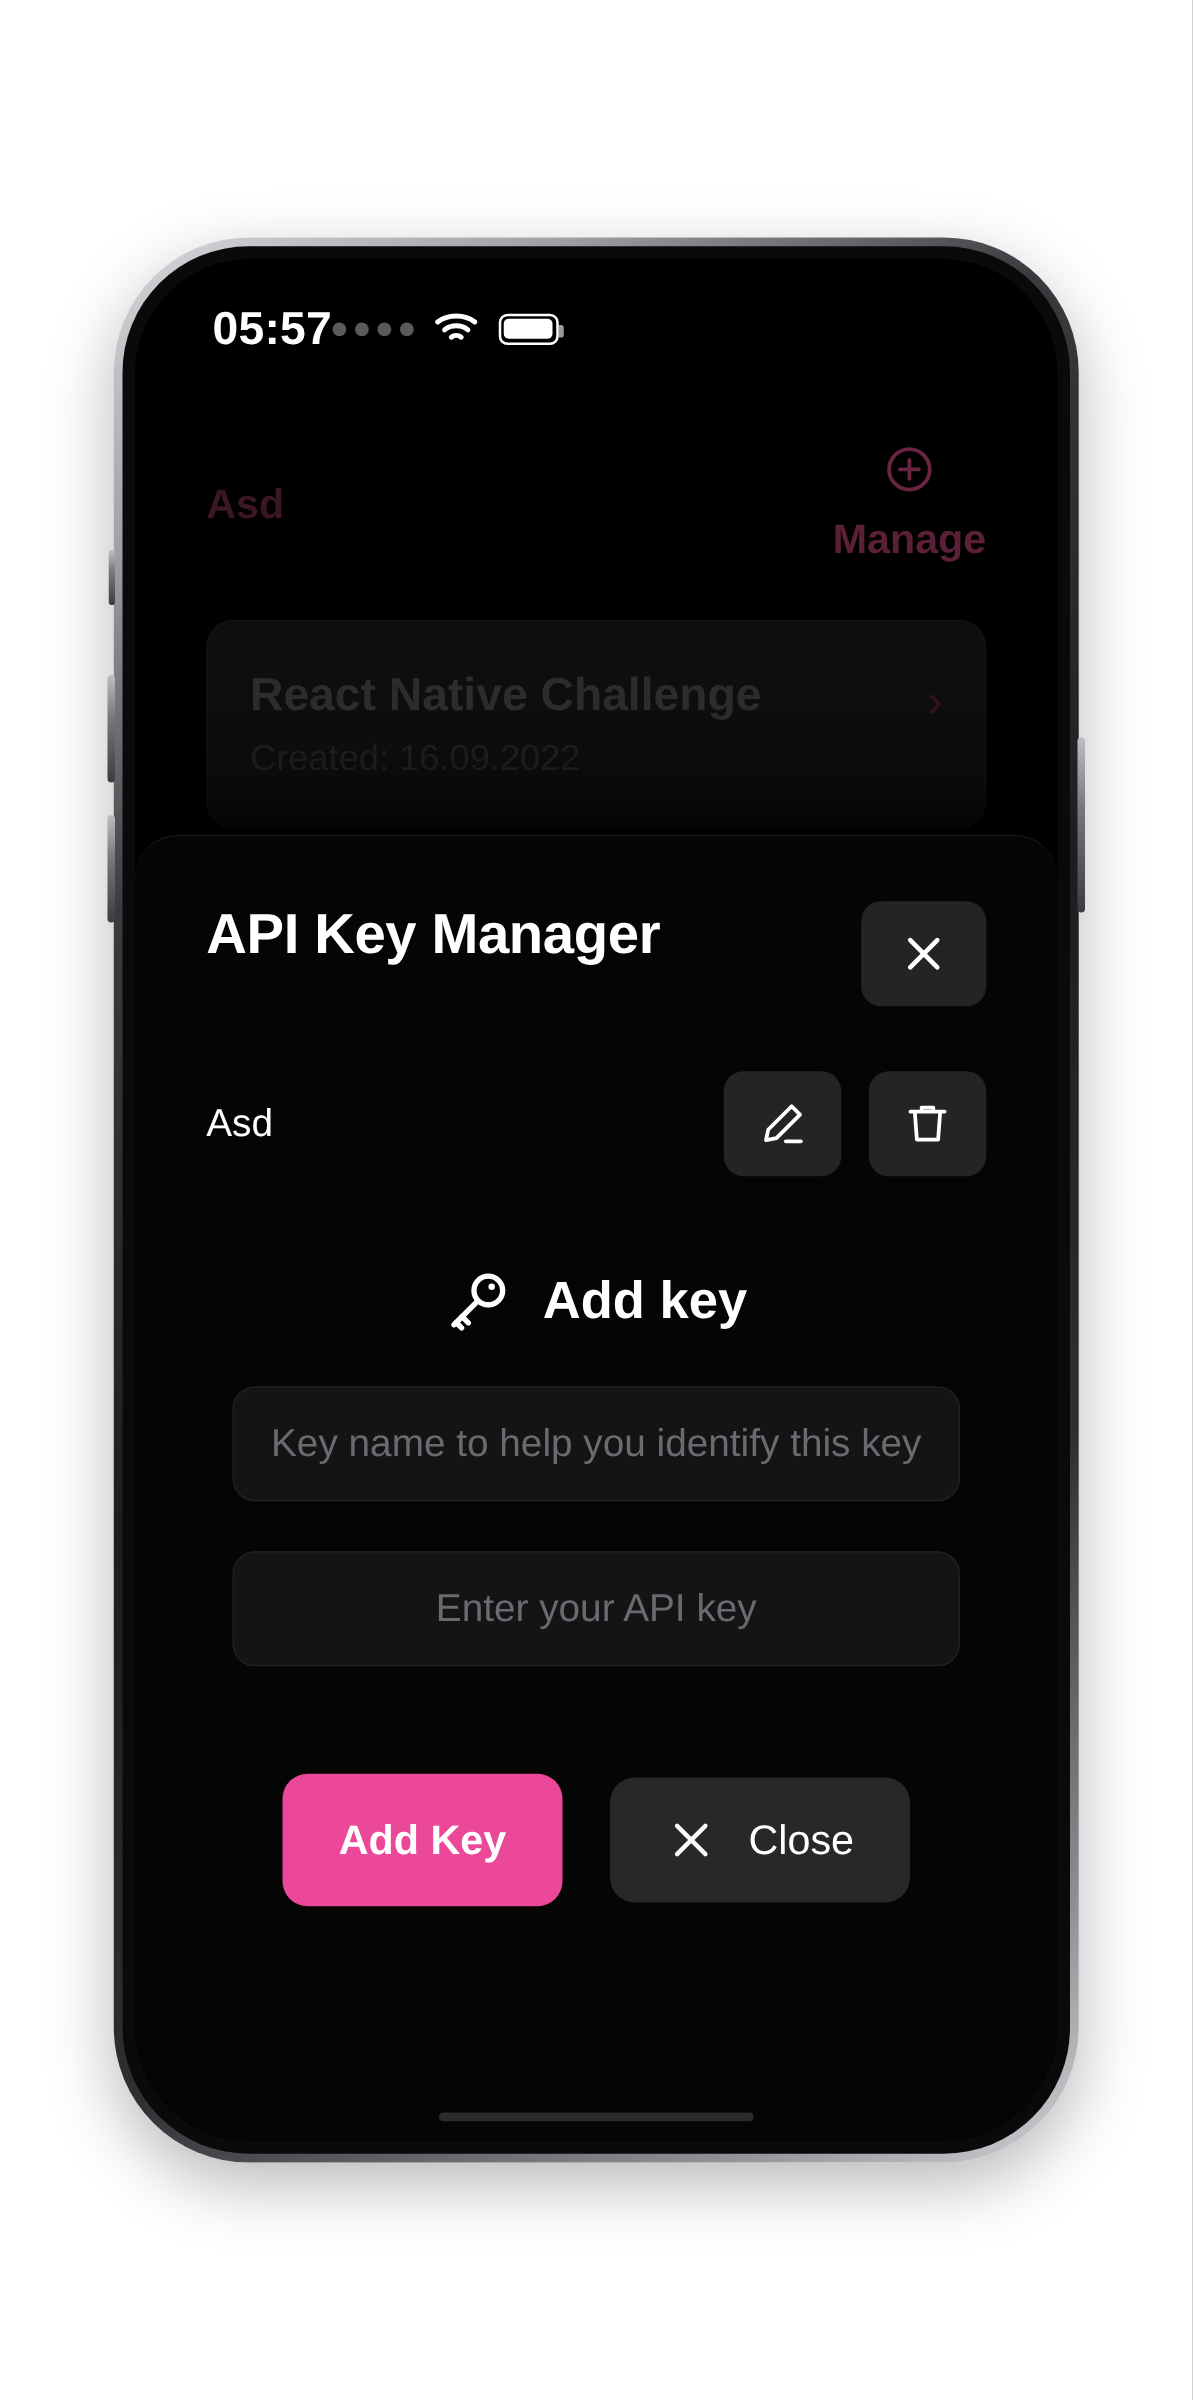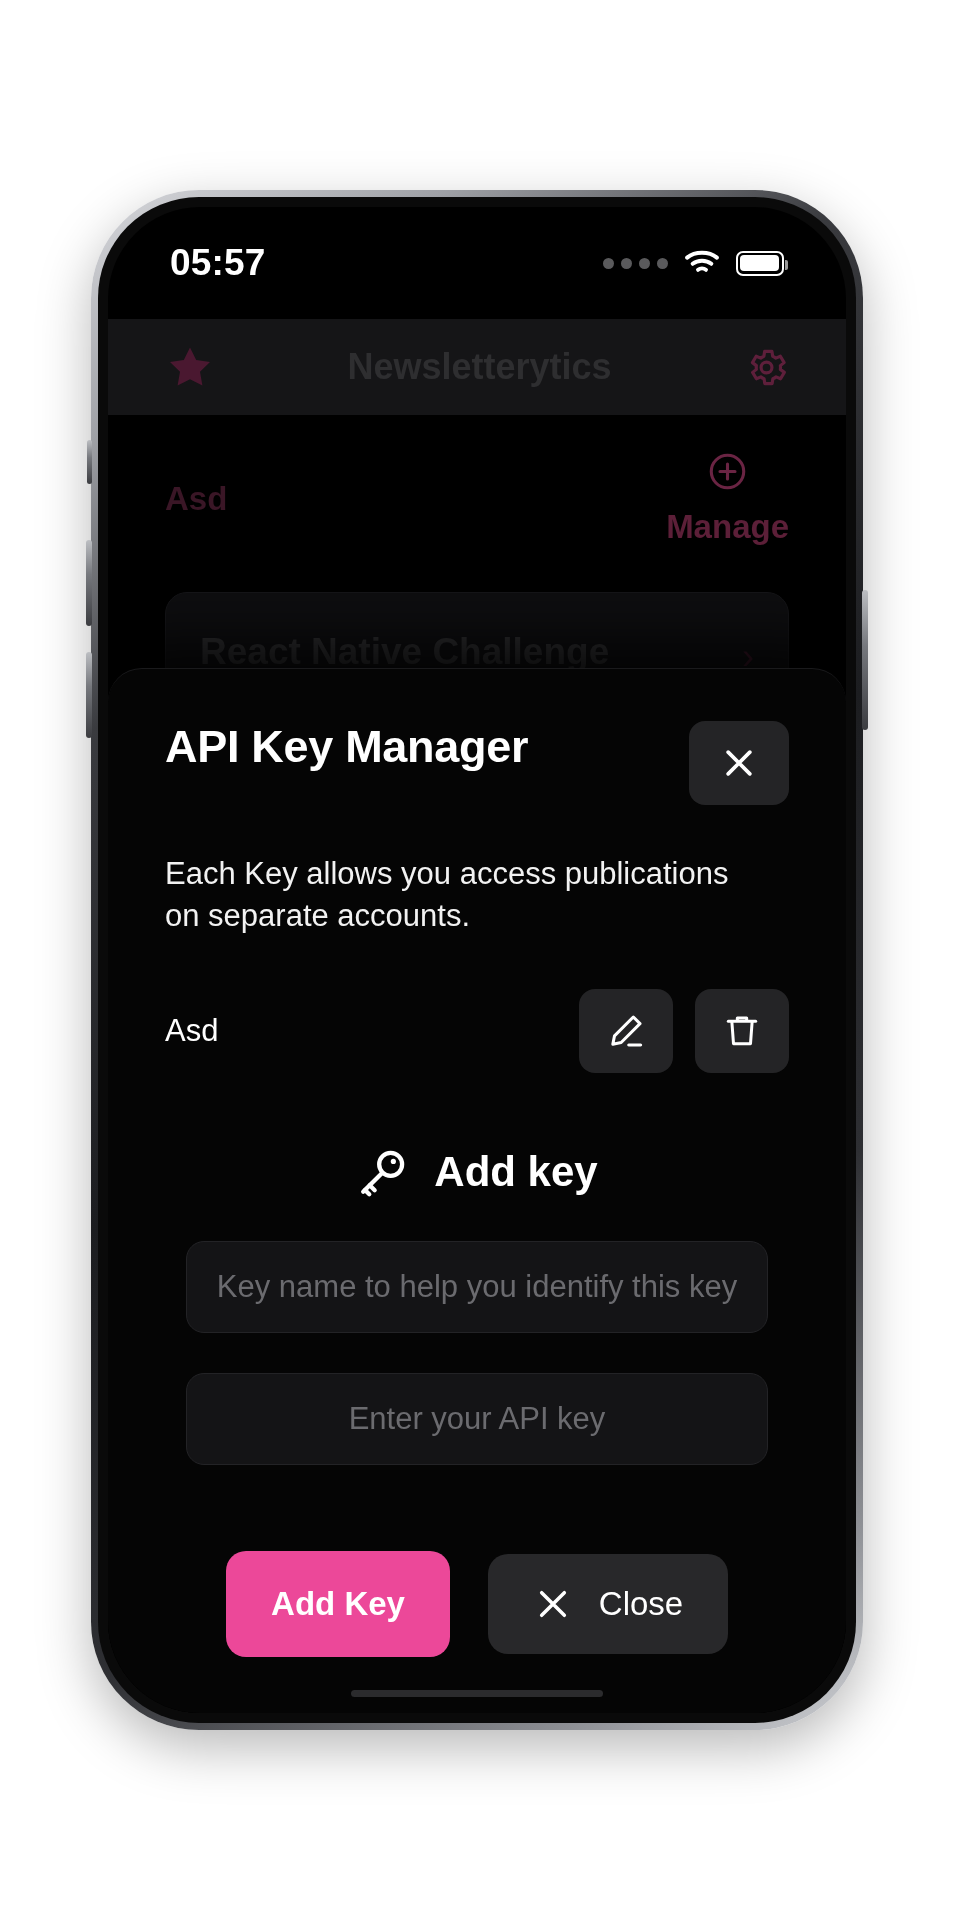--- a/index.html
+++ b/index.html
@@ -45,21 +45,21 @@
   }
   .btn-silent { left:-4px; top:250px; width:5px; height:44px; }
   .btn-volup  { left:-5px; top:350px; width:6px; height:86px; }
   .btn-voldn  { left:-5px; top:462px; width:6px; height:86px; }
   .btn-power  { right:-5px; top:400px; width:6px; height:140px; }
 
   
   .statusbar {
     position: relative;
     height: 112px;
-    display:flex; align-items:center; justify-content:space-between;
+    display:flex; align-items:center; 
     padding: 0 62px;
     color:#fff;
     z-index: 6;
   }
   .clock { font-size:37px; font-weight:600; letter-spacing:0.2px; }
   .status-right { display:flex; align-items:center; gap:17px; }
   .sig-dots { display:flex; gap:7px; align-items:center; }
   .sig-dots i { width:11px; height:11px; border-radius:50%; background:#5a5a5c; display:block; }
   .wifi-ic { width:34px; height:26px; display:block; }
   .batt { width:48px; height:25px; border:2.6px solid #fff; border-radius:7px; position:relative; }
@@ -223,34 +223,20 @@
           </span>
           <span class="batt">
               <i></i>
             </span>
         </div>
       </div>
       <div class="dynamic-island"></div>
 
       <div class="app-behind">
 
-        <div class="app-header">
-          <span>
-            <svg class="star-ic" viewBox="0 0 24 24">
-              <path d="M12 2.2l3.1 6.3 6.9 1-5 4.9 1.2 6.9L12 18.1 5.8 21.3 7 14.4 2 9.5l6.9-1z" fill="#4a1830"></path>
-            </svg>
-          </span>
-          <span class="app-title">Newsletterytics</span>
-          <span>
-            <svg class="gear-ic" viewBox="0 0 24 24" fill="none">
-              <path d="M19.4 13a7.6 7.6 0 000-2l2-1.6-2-3.4-2.4 1a7.6 7.6 0 00-1.7-1l-.4-2.6h-3.9l-.4 2.6a7.6 7.6 0 00-1.7 1l-2.4-1-2 3.4L6.6 11a7.6 7.6 0 000 2l-2 1.6 2 3.4 2.4-1a7.6 7.6 0 001.7 1l.4 2.6h3.9l.4-2.6a7.6 7.6 0 001.7-1l2.4 1 2-3.4z" stroke="#5e1f3b" stroke-width="1.7" stroke-linejoin="round"></path>
-              <circle cx="12" cy="12" r="2.9" stroke="#5e1f3b" stroke-width="1.7"></circle>
-            </svg>
-          </span>
-        </div>
 
         <div class="key-row">
           <span class="key-row-name">Asd</span>
           <span class="manage-wrap">
             <span>
               <svg class="plus-ic" viewBox="0 0 24 24" fill="none">
                 <circle cx="12" cy="12" r="9.5" stroke="#6a2443" stroke-width="1.8"></circle>
                 <path d="M12 7.6v8.8M7.6 12h8.8" stroke="#6a2443" stroke-width="1.8" stroke-linecap="round"></path>
               </svg>
             </span>
@@ -271,21 +257,20 @@
       <div class="sheet">
         <div class="sheet-head">
           <span class="sheet-title">API Key Manager</span>
           <span class="close-sq">
             <svg viewBox="0 0 24 24" fill="none">
               <path d="M5.5 5.5l13 13M18.5 5.5l-13 13" stroke="#fff" stroke-width="2.2" stroke-linecap="round"></path>
             </svg>
           </span>
         </div>
 
-        <div class="sheet-desc">Each Key allows you access publications on separate accounts.</div>
 
         <div class="keyitem">
           <span class="keyitem-name">Asd</span>
           <span class="keyitem-actions">
             <span class="icon-sq">
               <svg viewBox="0 0 24 24" fill="none">
                 <path d="M16.4 3.6l4 4L9.1 18.9l-5 1 1-5z" stroke="#fff" stroke-width="1.8" stroke-linejoin="round"></path>
                 <path d="M13.6 20.4h7.2" stroke="#fff" stroke-width="1.8" stroke-linecap="round"></path>
               </svg>
             </span>

